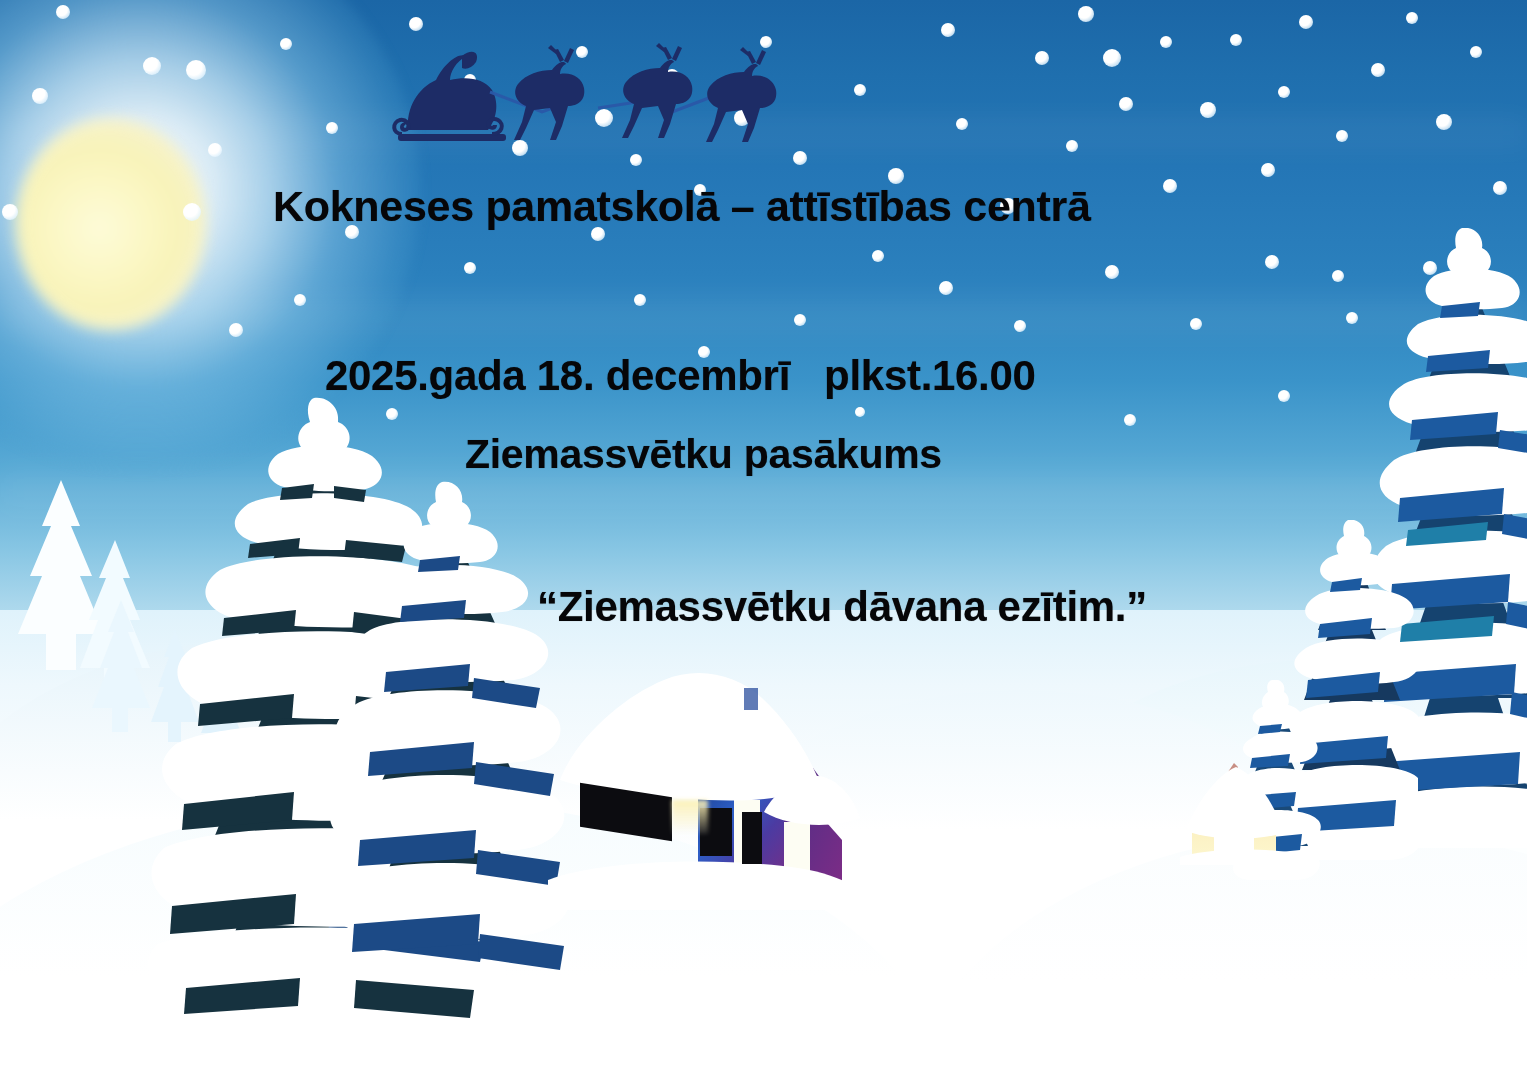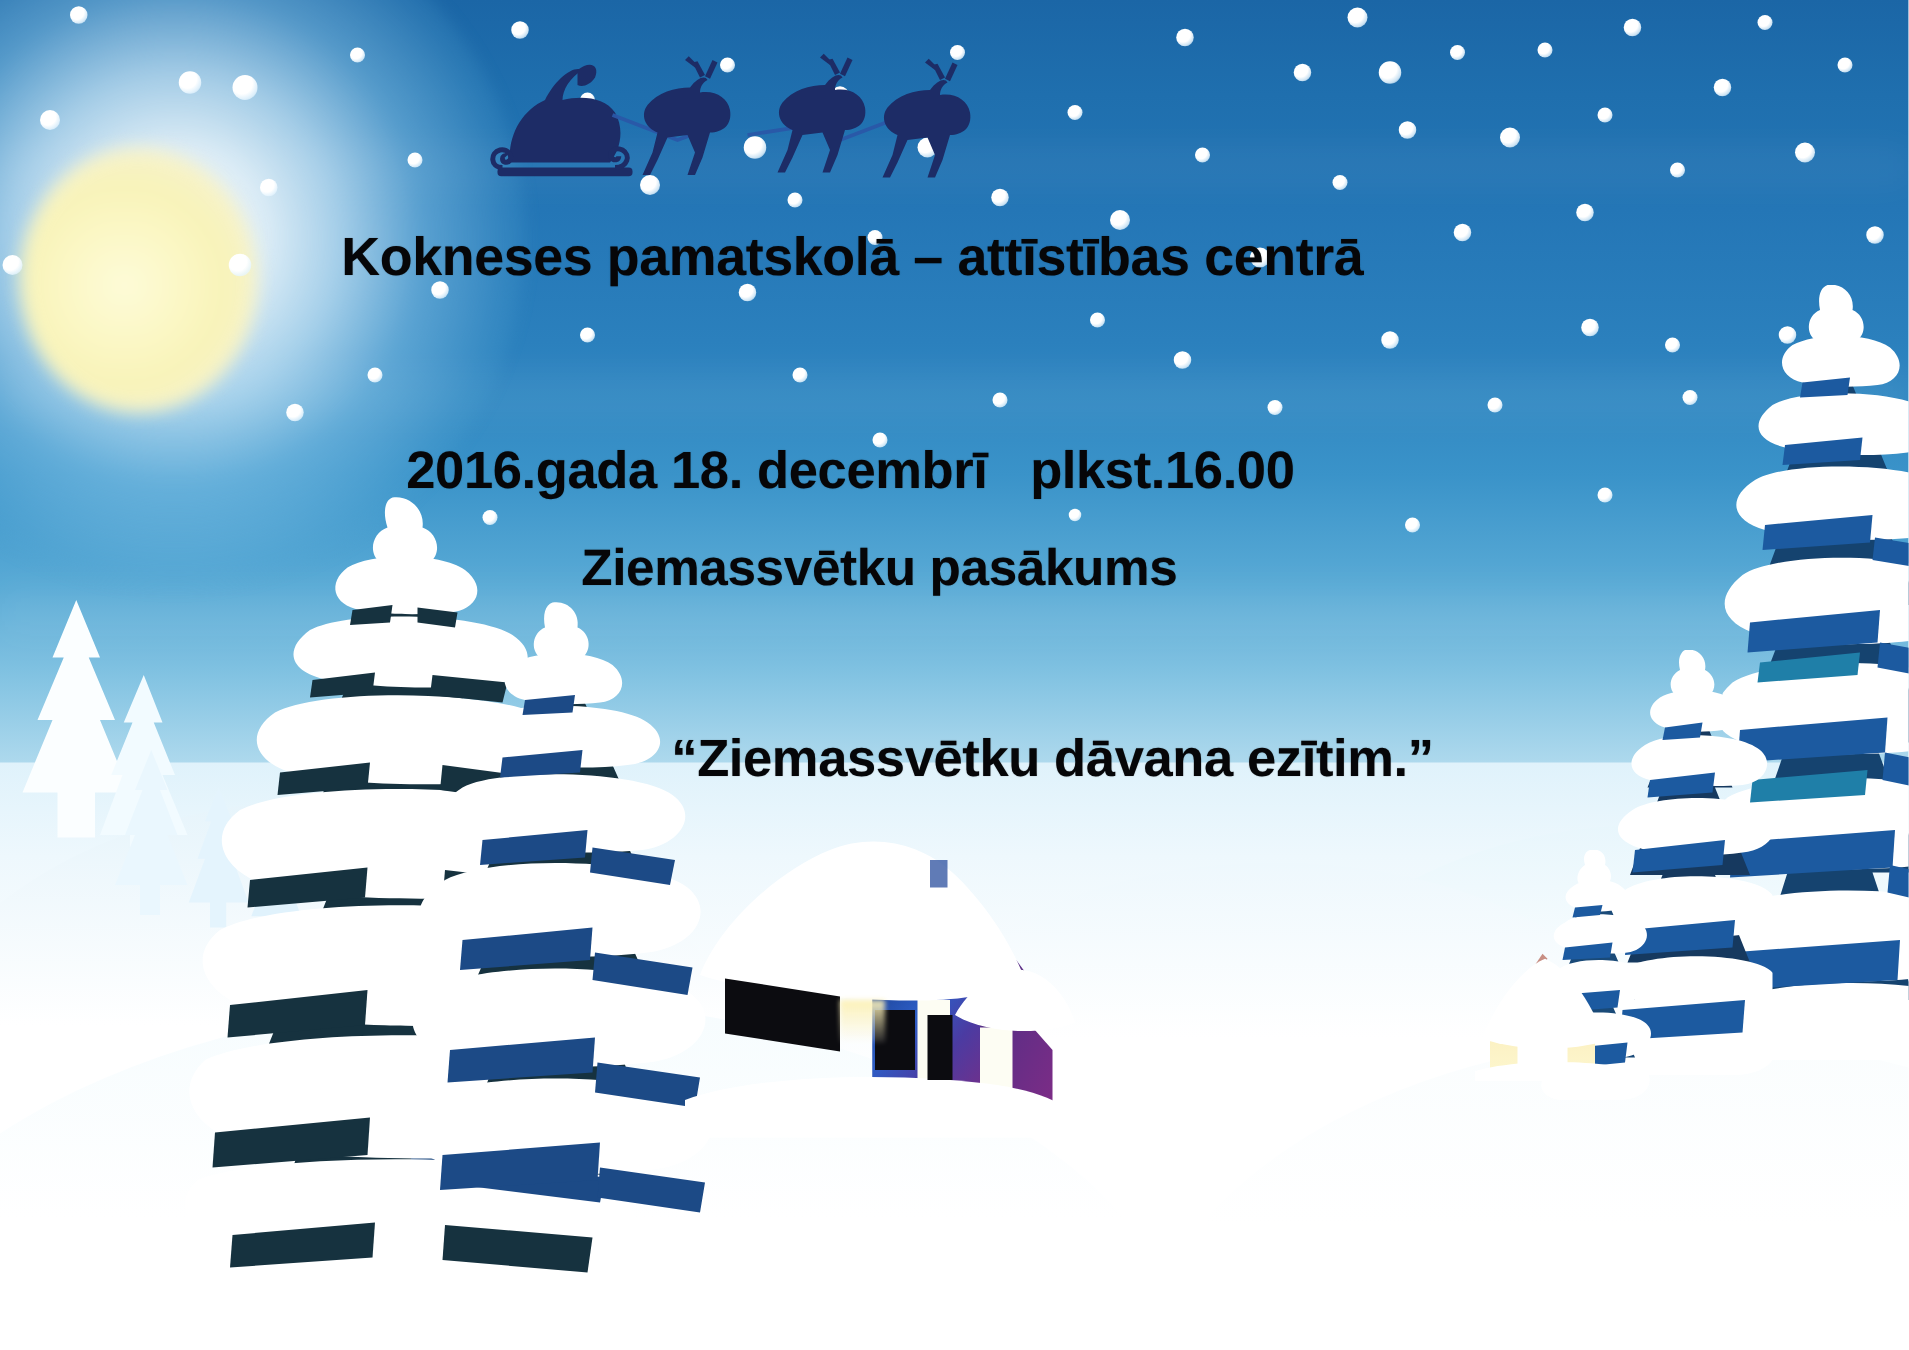--- a/index.html
+++ b/index.html
@@ -563,18 +563,18 @@
       <path d="M34 118 L34 84 C34 70 74 70 74 84 L74 118 Z" fill="#ffffff"></path>
 
       <path d="M6 86 C14 62 36 30 56 22 C76 30 96 62 104 88 C76 96 34 96 6 86 Z" fill="#ffffff"></path>
 
       <path d="M0 112 C30 102 100 102 130 112 L130 120 L0 120 Z" fill="#ffffff"></path>
     </svg>
   </div>
 
   <div class="text-layer">
     <div class="poster-line" id="line-title">Kokneses pamatskolā – attīstības centrā</div>
-    <div class="poster-line" id="line-date">2016.gada 18. decembrī   plkst.16.00</div>
+    <div class="poster-line" id="line-date">2025.gada 18. decembrī   plkst.16.00</div>
     <div class="poster-line" id="line-quote">“Ziemassvētku dāvana ezītim.”</div>
     <div class="poster-line" id="line-event">Ziemassvētku pasākums</div>
   </div>
 
 </div>
 
 </body></html>

